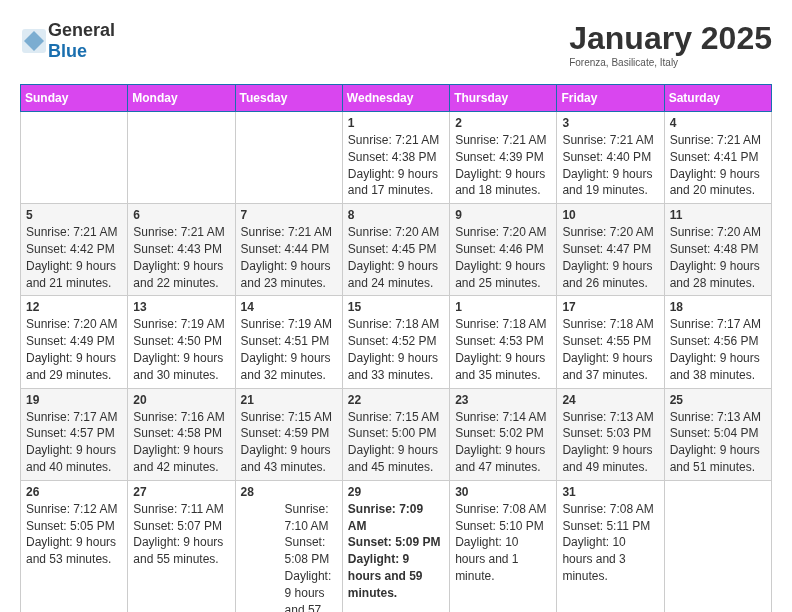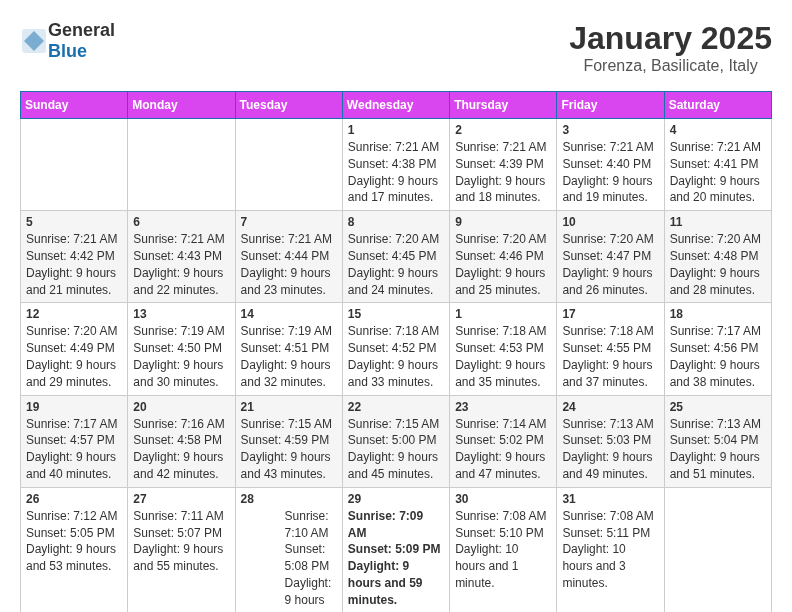--- a/index.html
+++ b/index.html
@@ -29,30 +29,30 @@
     .logo-text-blue {
       font-size: 18px;
       font-weight: bold;
       color: #1a6faf;
     }
     .logo-icon {
       width: 28px;
       height: 28px;
     }
     .title-area {
-      text-align: center;
+      text-align: left;
       margin-left: 44px;
     }
     .month-title {
       font-size: 32px;
       font-weight: bold;
       color: #333;
     }
     .location-title {
-      font-size: 16px;
+      font-size: 10px;
       color: #555;
     }
     table {
       width: 100%;
       border-collapse: collapse;
       border: 1px solid #ccc;
     }
     thead tr {
       background-color: #d946ef;
     }

